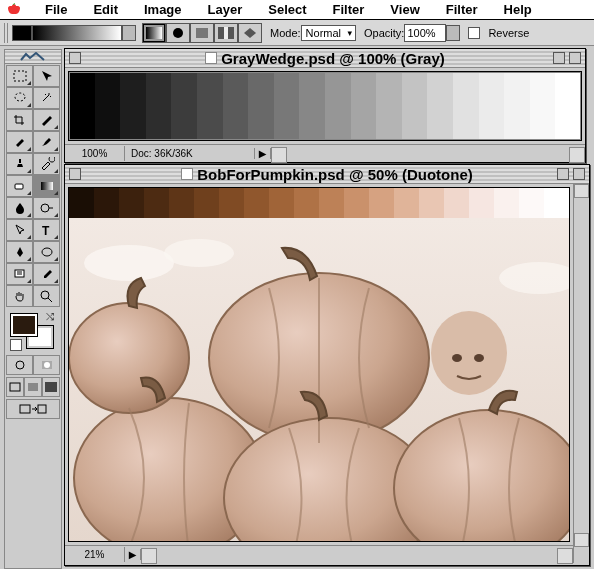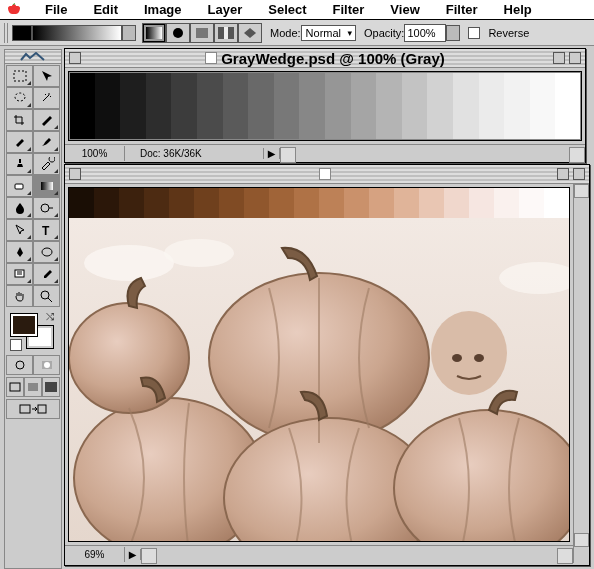--- a/index.html
+++ b/index.html
@@ -50,21 +50,21 @@
 .win { position:absolute; background:#ccc; border:1px solid #000; box-shadow:1px 1px 0 #555; }
 .win-title { height:19px; background:repeating-linear-gradient(0deg,#ddd 0 2px,#bfbfbf 2px 4px); border-bottom:1px solid #888; display:flex; align-items:center; justify-content:center; position:relative; font-size:15px; font-weight:bold; }
 .win-title .close { position:absolute; left:4px; width:12px; height:12px; border:1px solid #555; background:#ccc;}
 .win-title .zoombtn { position:absolute; right:4px; width:12px; height:12px; border:1px solid #555; background:#ccc;}
 .win-title .collapse { position:absolute; right:20px; width:12px; height:12px; border:1px solid #555; background:#ccc;}
 .win-title .ficon { width:12px; height:12px; margin-right:4px; background:#fff; border:1px solid #888; }
 .canvas-wrap { background:#ccc; padding:3px; }
 .canvas { background:#fff; border:1px solid #000; box-shadow:inset 0 0 0 1px #888; }
 .statusbar { height:18px; border-top:1px solid #888; display:flex; align-items:center; font-size:10px; background:#ccc;}
 .sb-zoom { width:60px; text-align:center; border-right:1px solid #888; padding:2px 0;}
-.sb-doc { width:130px; padding:0 6px; border-right:1px solid #888;margin-left:9px;}
+.sb-doc { width:130px; padding:0 6px; border-right:1px solid #888;}
 .sb-arrow { width:16px; text-align:center; border-right:1px solid #888;}
 .sb-scroll { flex:1; height:14px; background:#ccc; position:relative; }
 .sb-scroll::before, .sb-scroll::after { content:""; position:absolute; top:0; width:14px; height:14px; border:1px solid #888; background:#ddd; }
 .sb-scroll::before { left:0; } .sb-scroll::after { right:0; }
 .vscroll { position:absolute; right:0; top:19px; bottom:18px; width:16px; background:#ccc; border-left:1px solid #888; }
 .vscroll .arr { height:14px; border:1px solid #888; background:#ddd; }
 .vscroll .arr:last-child { position:absolute; bottom:0; width:100%; }
 svg { display:block; }
 </style>
 </head>
@@ -357,20 +357,21 @@
         <div class="sb-doc">Doc: 36K/36K</div>
         <div class="sb-arrow">▶</div>
         <div class="sb-scroll"></div>
       </div>
     </div>
 
     <div class="win" style="left:0; top:118px; width:526px; height:402px;">
       <div class="win-title">
         <div class="close"></div>
         <span class="ficon"></span>
+        <span><span>BobForPumpkin.psd</span> <span>@ 50% (Duotone)</span></span>
         <div class="collapse"></div>
         <div class="zoombtn"></div>
       </div>
       <div class="vscroll">
         <div class="arr"></div>
         <div class="arr"></div>
       </div>
       <div class="canvas-wrap" style="margin-right:16px;">
         <div class="canvas" style="height:355px; position:relative; overflow:hidden;">
 
@@ -427,21 +428,21 @@
               <path d="M248 58 q-10 -30 -35 -28 l6 10 q18 0 22 22 z"></path>
               <path d="M60 88 q-6 -22 12 -28 l4 8 q-10 6 -8 22 z"></path>
               <path d="M258 198 q-4 -26 -26 -24 l4 8 q14 2 14 20 z"></path>
               <path d="M420 192 q8 -24 28 -18 l-2 8 q-16 -2 -18 14 z"></path>
               <path d="M96 180 q-6 -24 -24 -20 l2 8 q14 0 14 16 z"></path>
             </g>
           </svg>
         </div>
       </div>
       <div class="statusbar">
-        <div class="sb-zoom">69%</div>
+        <div class="sb-zoom">21%</div>
         <div class="sb-arrow">▶</div>
         <div class="sb-scroll"></div>
         <div style="width:16px;height:16px;border-left:1px solid #888"></div>
       </div>
     </div>
 
   </div>
 </div>
 
 </body></html>

